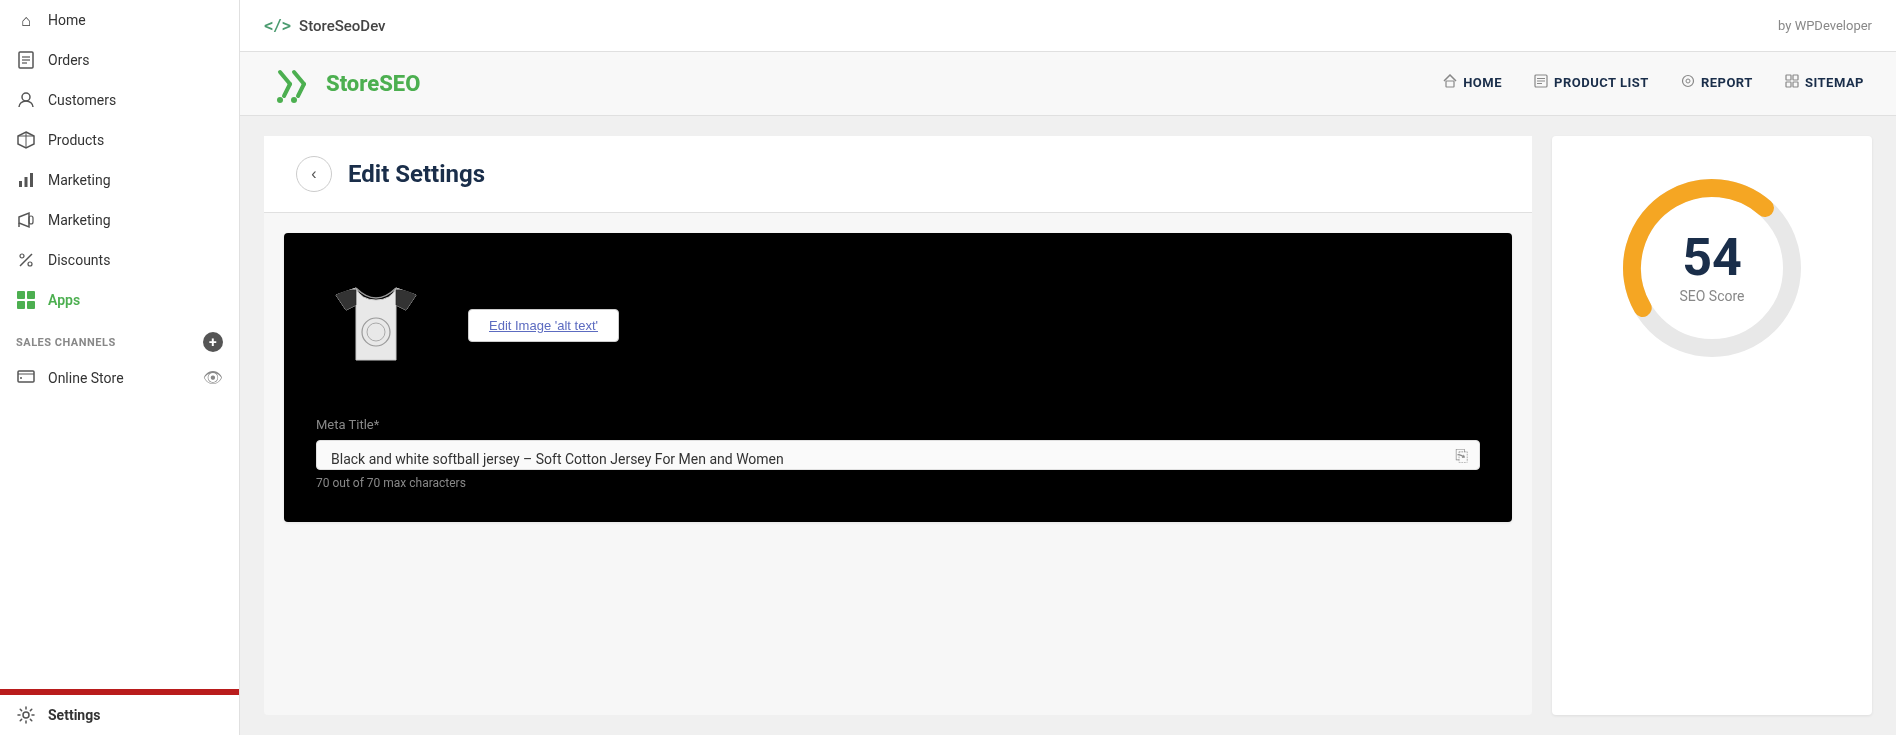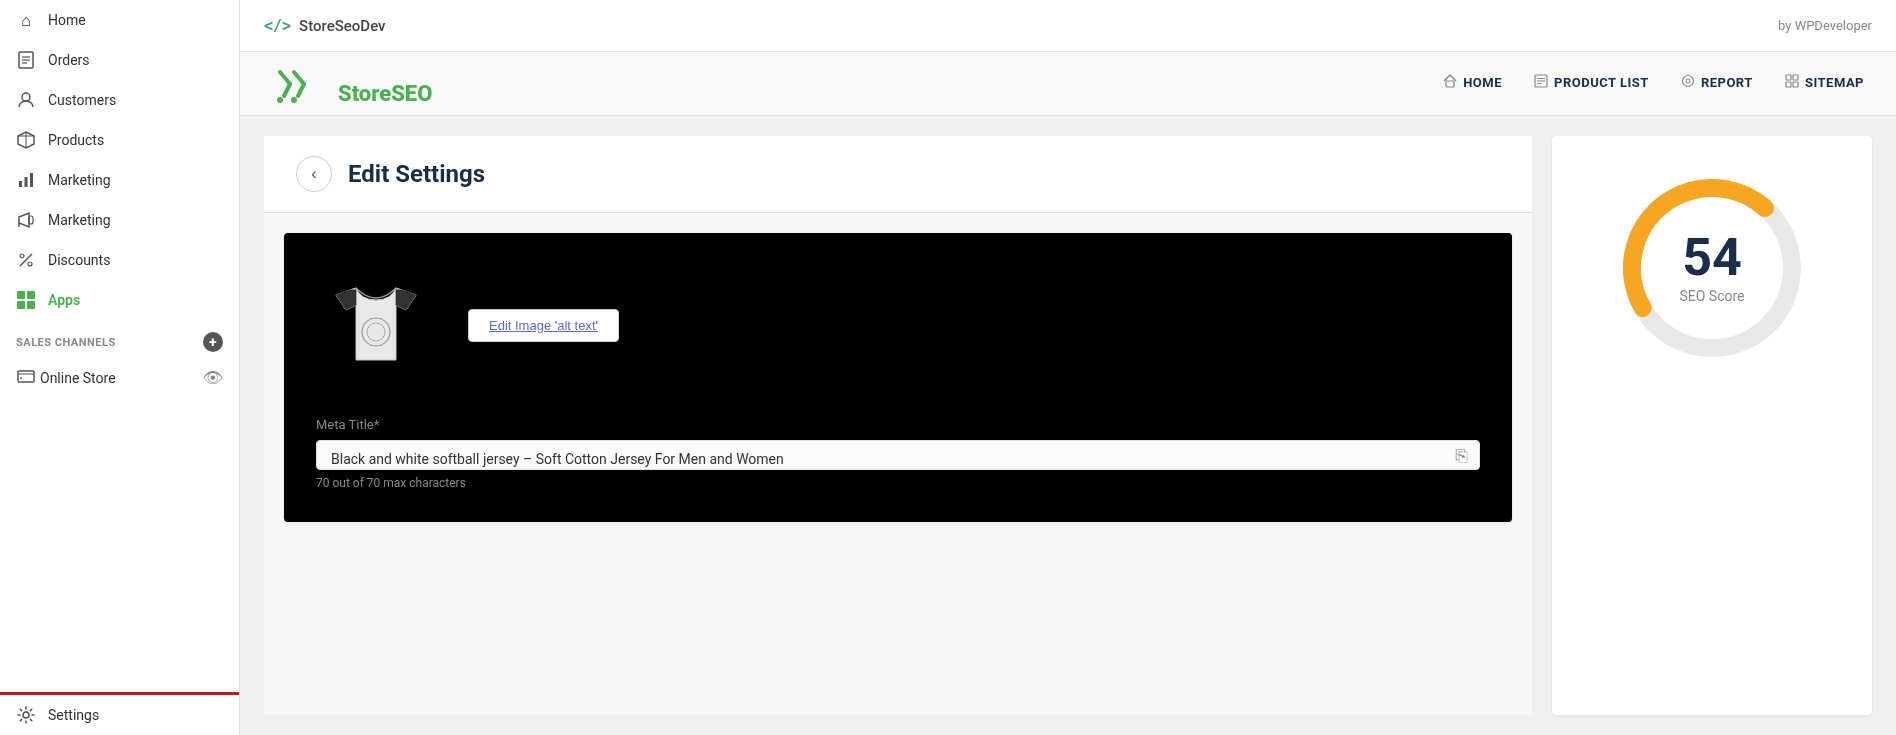--- a/index.html
+++ b/index.html
@@ -52,32 +52,33 @@
       background: #555;
       color: #fff;
       display: flex;
       align-items: center;
       justify-content: center;
       font-size: 14px;
       cursor: pointer;
     }
     .sidebar-bottom {
       margin-top: auto;
-      border-top: 3px solid #b91c1c;
+      border-top: 6px solid #b91c1c;
+      font-weight: bold;
     }
     .online-store-row {
       display: flex;
       align-items: center;
       padding: 10px 16px;
       justify-content: space-between;
     }
     .online-store-left {
       display: flex;
       align-items: center;
-      gap: 4px;
+      gap: 12px;
       font-size: 14px;
       color: #333;
     }
 
     
     .main-content {
       flex: 1;
       display: flex;
       flex-direction: column;
       overflow: hidden;
@@ -117,22 +118,22 @@
       background: #f8f8f8;
       border-bottom: 1px solid #e0e0e0;
       padding: 0 32px;
       height: 64px;
       display: flex;
       align-items: center;
       justify-content: space-between;
     }
     .plugin-logo {
       display: flex;
-      align-items: flex-end;
-      gap: 22px;
+      align-items: center;
+      gap: 10px;
     }
     .plugin-logo-text {
       font-size: 22px;
       font-weight: 800;
       color: #1a2e4a;
     }
     .plugin-logo-text span { color: #4caf50; }
     .plugin-nav {
       display: flex;
       align-items: center;

